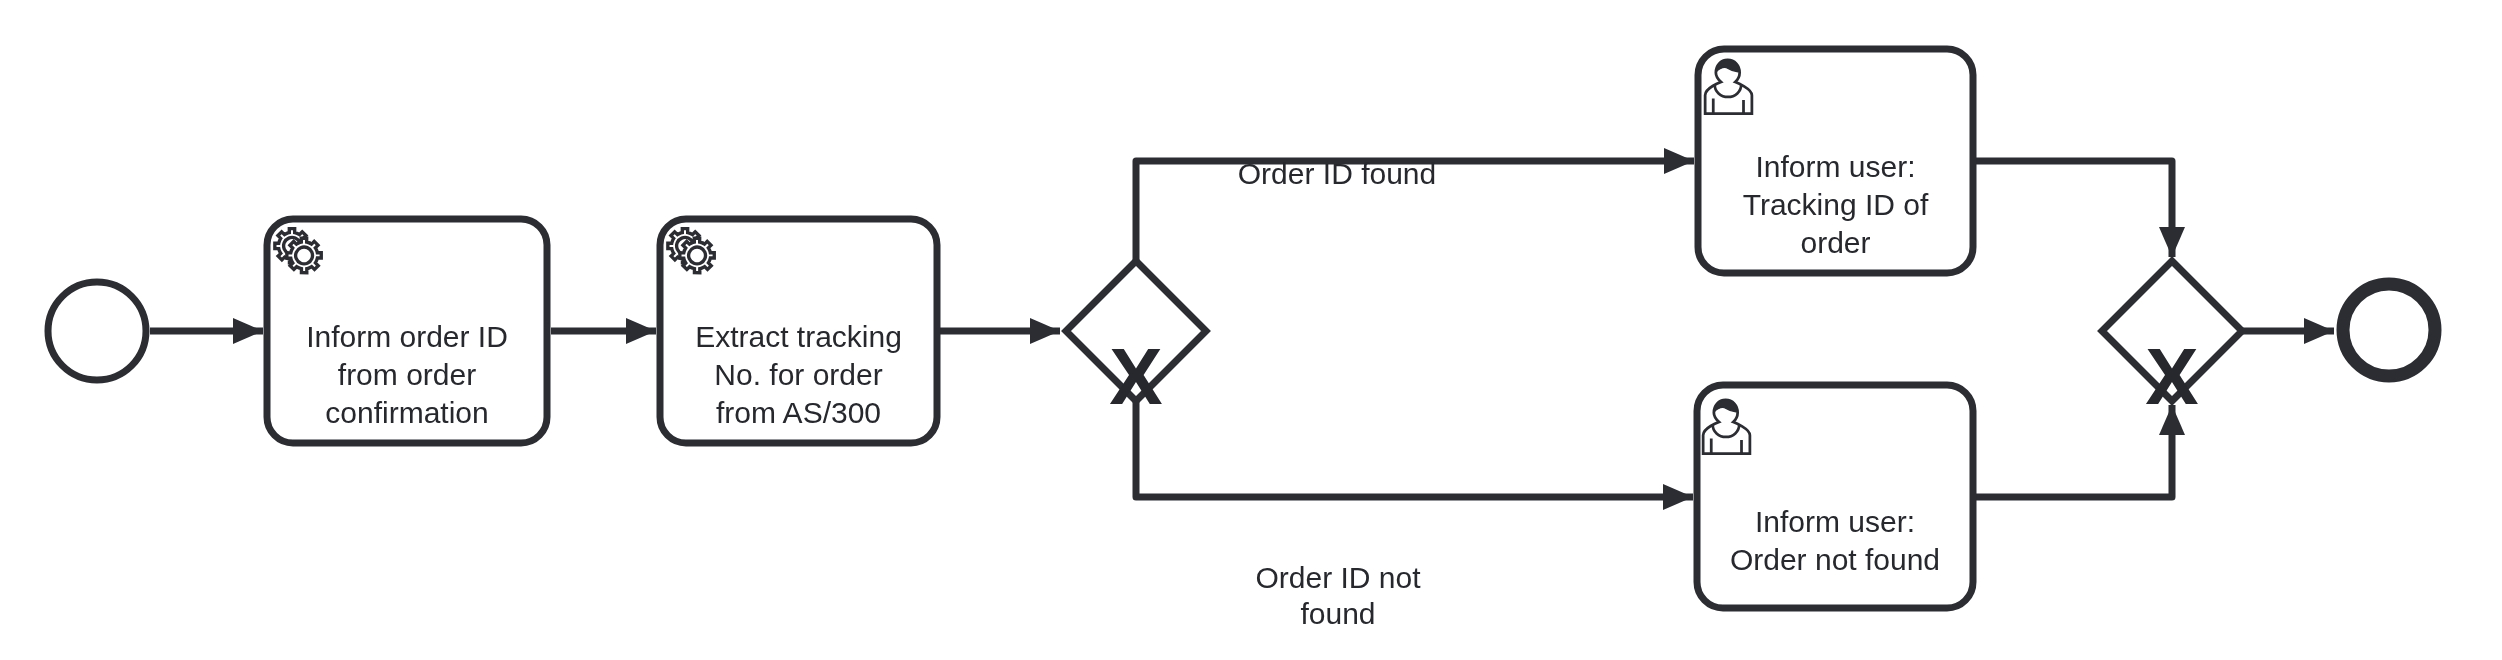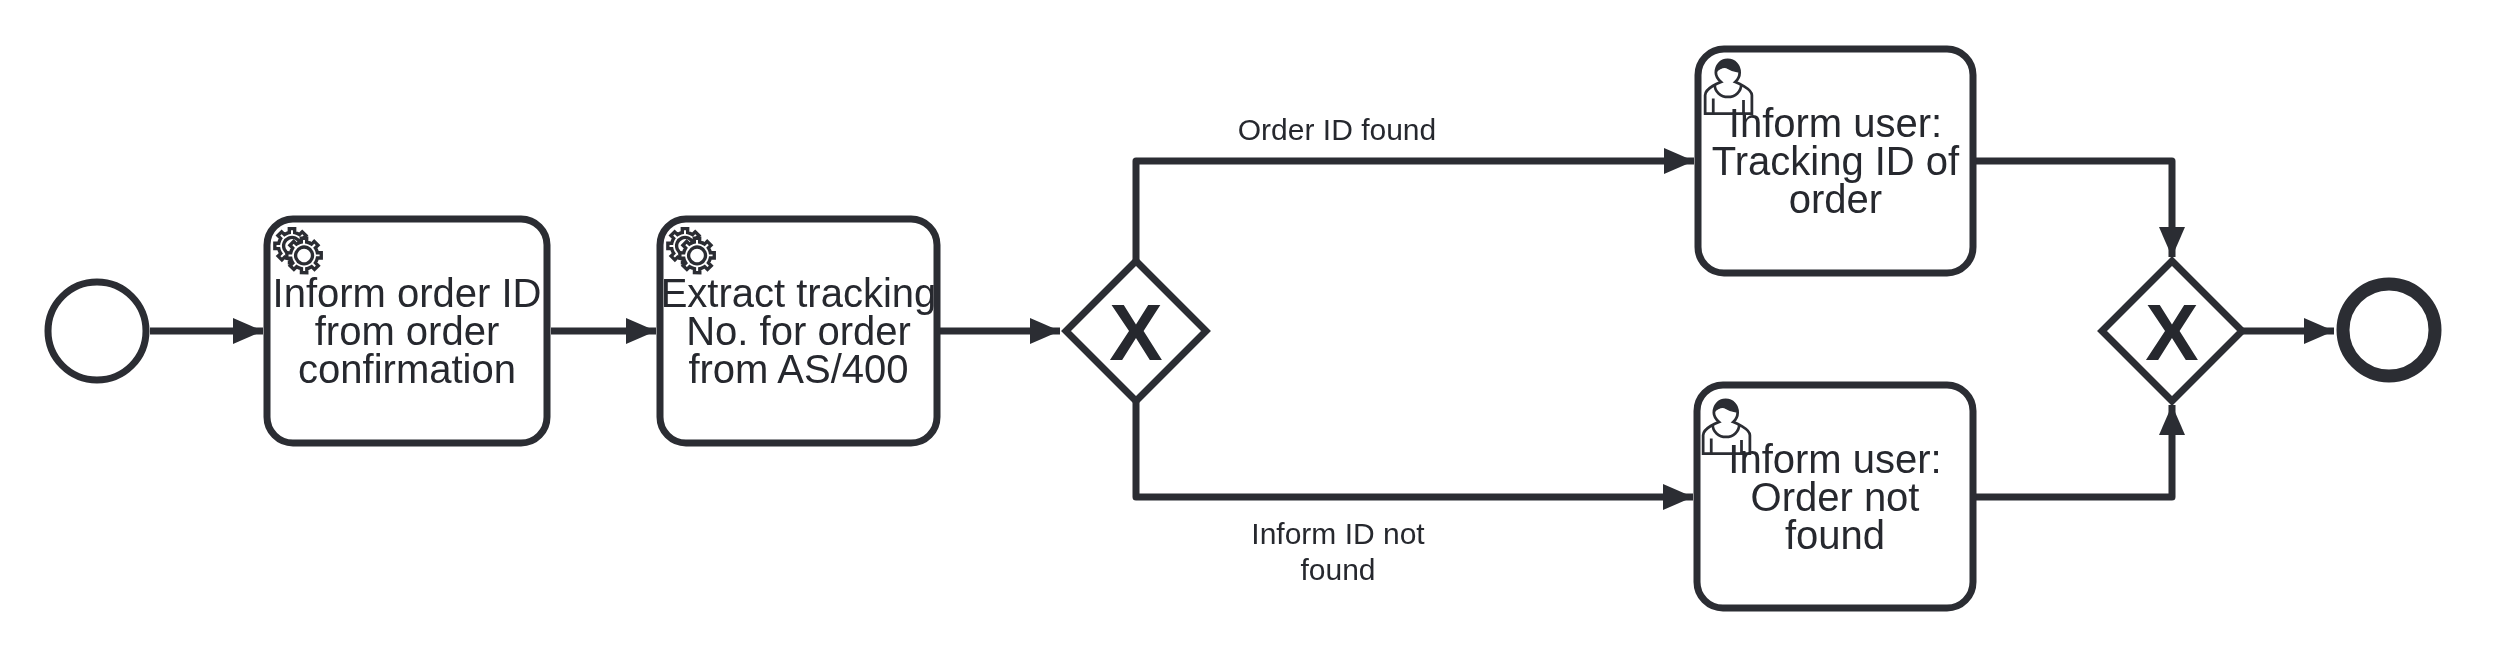--- a/index.html
+++ b/index.html
@@ -22,25 +22,25 @@
 
   
   .gear   { fill: #ffffff; fill-rule: evenodd; stroke: var(--stroke, #2b2d33); stroke-width: 1.4; }
   .gear-fill { fill: #ffffff; stroke: none; }
   .person-body   { fill: #ffffff; stroke: var(--stroke, #2b2d33); stroke-width: 1; }
   .person-collar { fill: none; stroke: var(--stroke, #2b2d33); stroke-width: 1; }
   .person-hair   { fill: var(--stroke, #2b2d33); stroke: var(--stroke, #2b2d33); stroke-width: 0.5; }
 
   
   .labels { position: absolute; inset: 0; pointer-events: none; }
-  .label  { position: absolute; color: var(--text, #26282e); }
+  .label  { position: absolute; color: var(--text, #26282e); margin-top: 44px; }
   .task-label {
     display: flex; align-items: center; justify-content: center;
     text-align: center; white-space: pre-line;
-    font-size: 40px; line-height: 38px;
+    font-size: 30px; line-height: 38px;
   }
   .edge-label {
     transform: translate(-50%, -50%);
     text-align: center; white-space: pre-line;
     font-size: 30px; line-height: 36px;
   }
   .x-marker {
     transform: translate(-50%, -50%);
     font-size: 80px; font-weight: 700; line-height: 1;
   }
@@ -101,27 +101,27 @@
       <path class="person-hair" d="m 8.1,8.2 c 0,0 2.251,-2.358 4.274,-1.177 2.024,1.181 4.221,1.537 4.124,0.965 -0.098,-0.57 -0.117,-3.791 -4.191,-4.136 -3.575,0.001 -4.208,3.367 -4.207,4.348 z"></path>
     </g>
   </svg>
 
   <div class="labels">
     <div class="label task-label" style="left:267px; top:219px; width:280px; height:224px;">Inform order ID
 from order
 confirmation</div>
     <div class="label task-label" style="left:660px; top:219px; width:277px; height:224px;">Extract tracking
 No. for order
-from AS/400</div>
+from AS/300</div>
     <div class="label task-label" style="left:1698px; top:49px; width:275px; height:224px;">Inform user:
 Tracking ID of
 order</div>
     <div class="label task-label" style="left:1697px; top:385px; width:276px; height:223px;">Inform user:
 Order not found</div>
 
     <div class="label x-marker" style="left:1136px; top:333px;">X</div>
     <div class="label x-marker" style="left:2172px; top:333px;">X</div>
 
     <div class="label edge-label" style="left:1337px; top:130px;">Order ID found</div>
-    <div class="label edge-label" style="left:1338px; top:552px;">Inform ID not
+    <div class="label edge-label" style="left:1338px; top:552px;">Order ID not
 found</div>
   </div>
 </div>
 
 </body></html>

